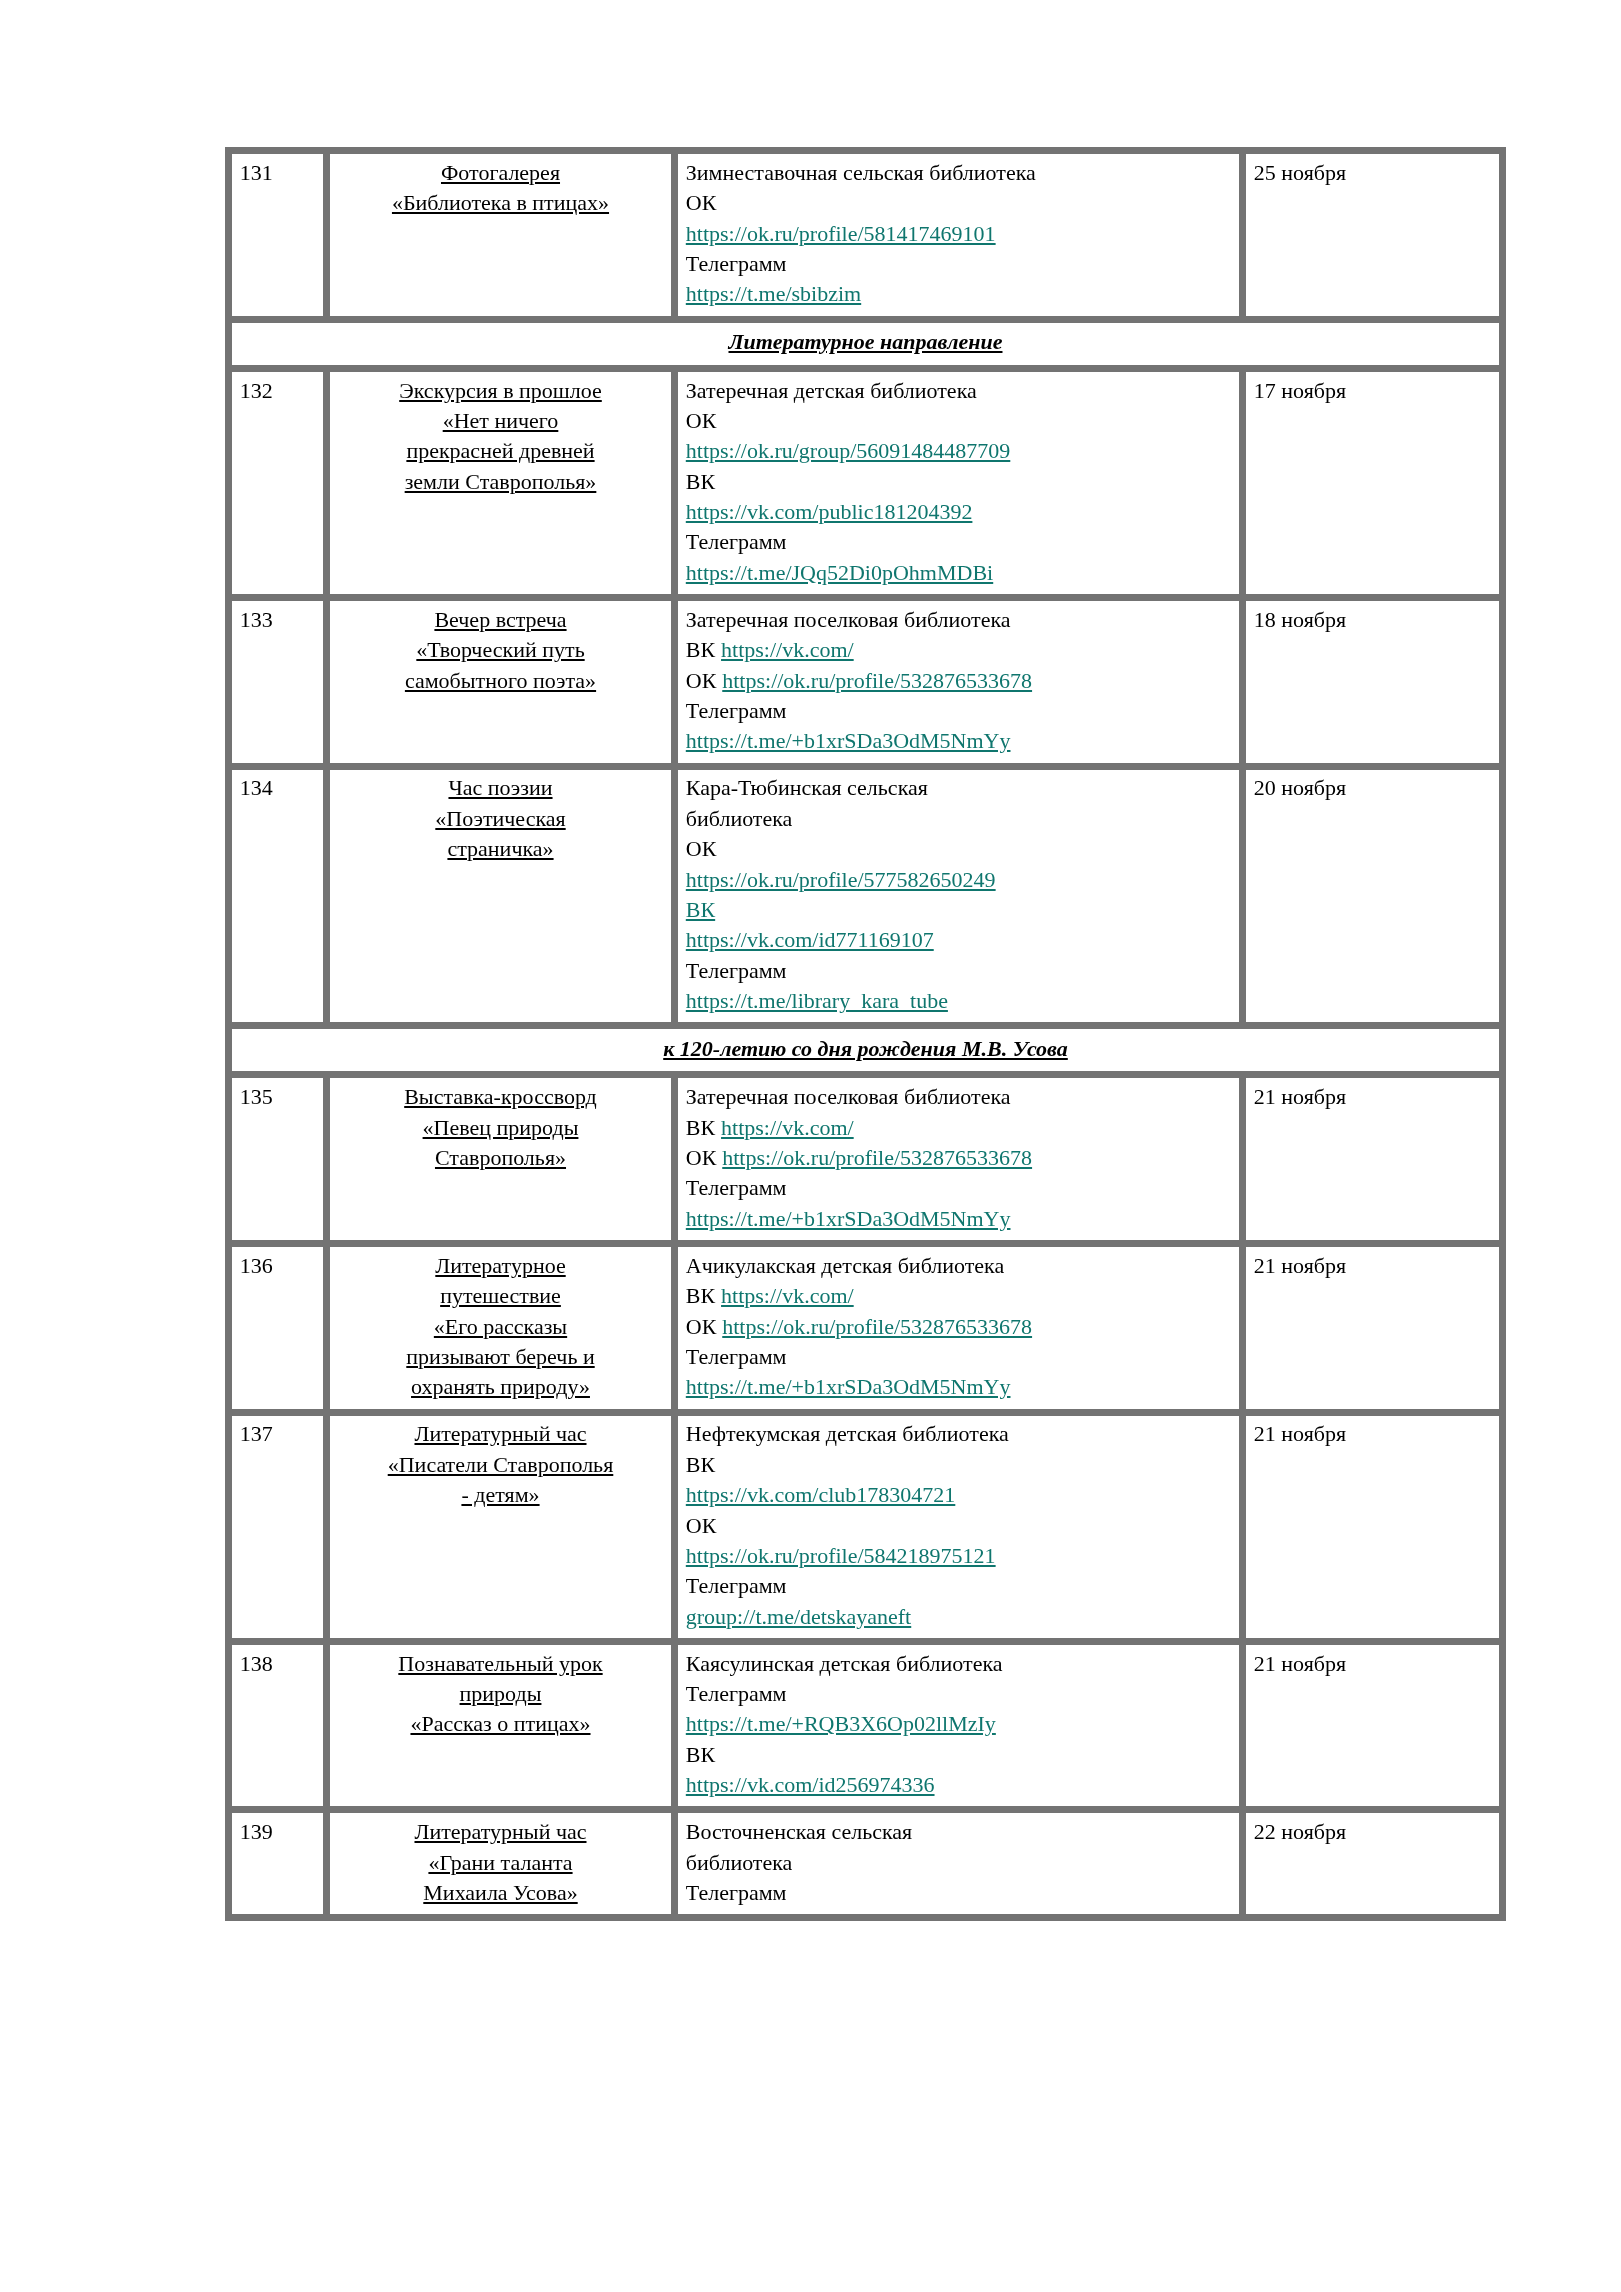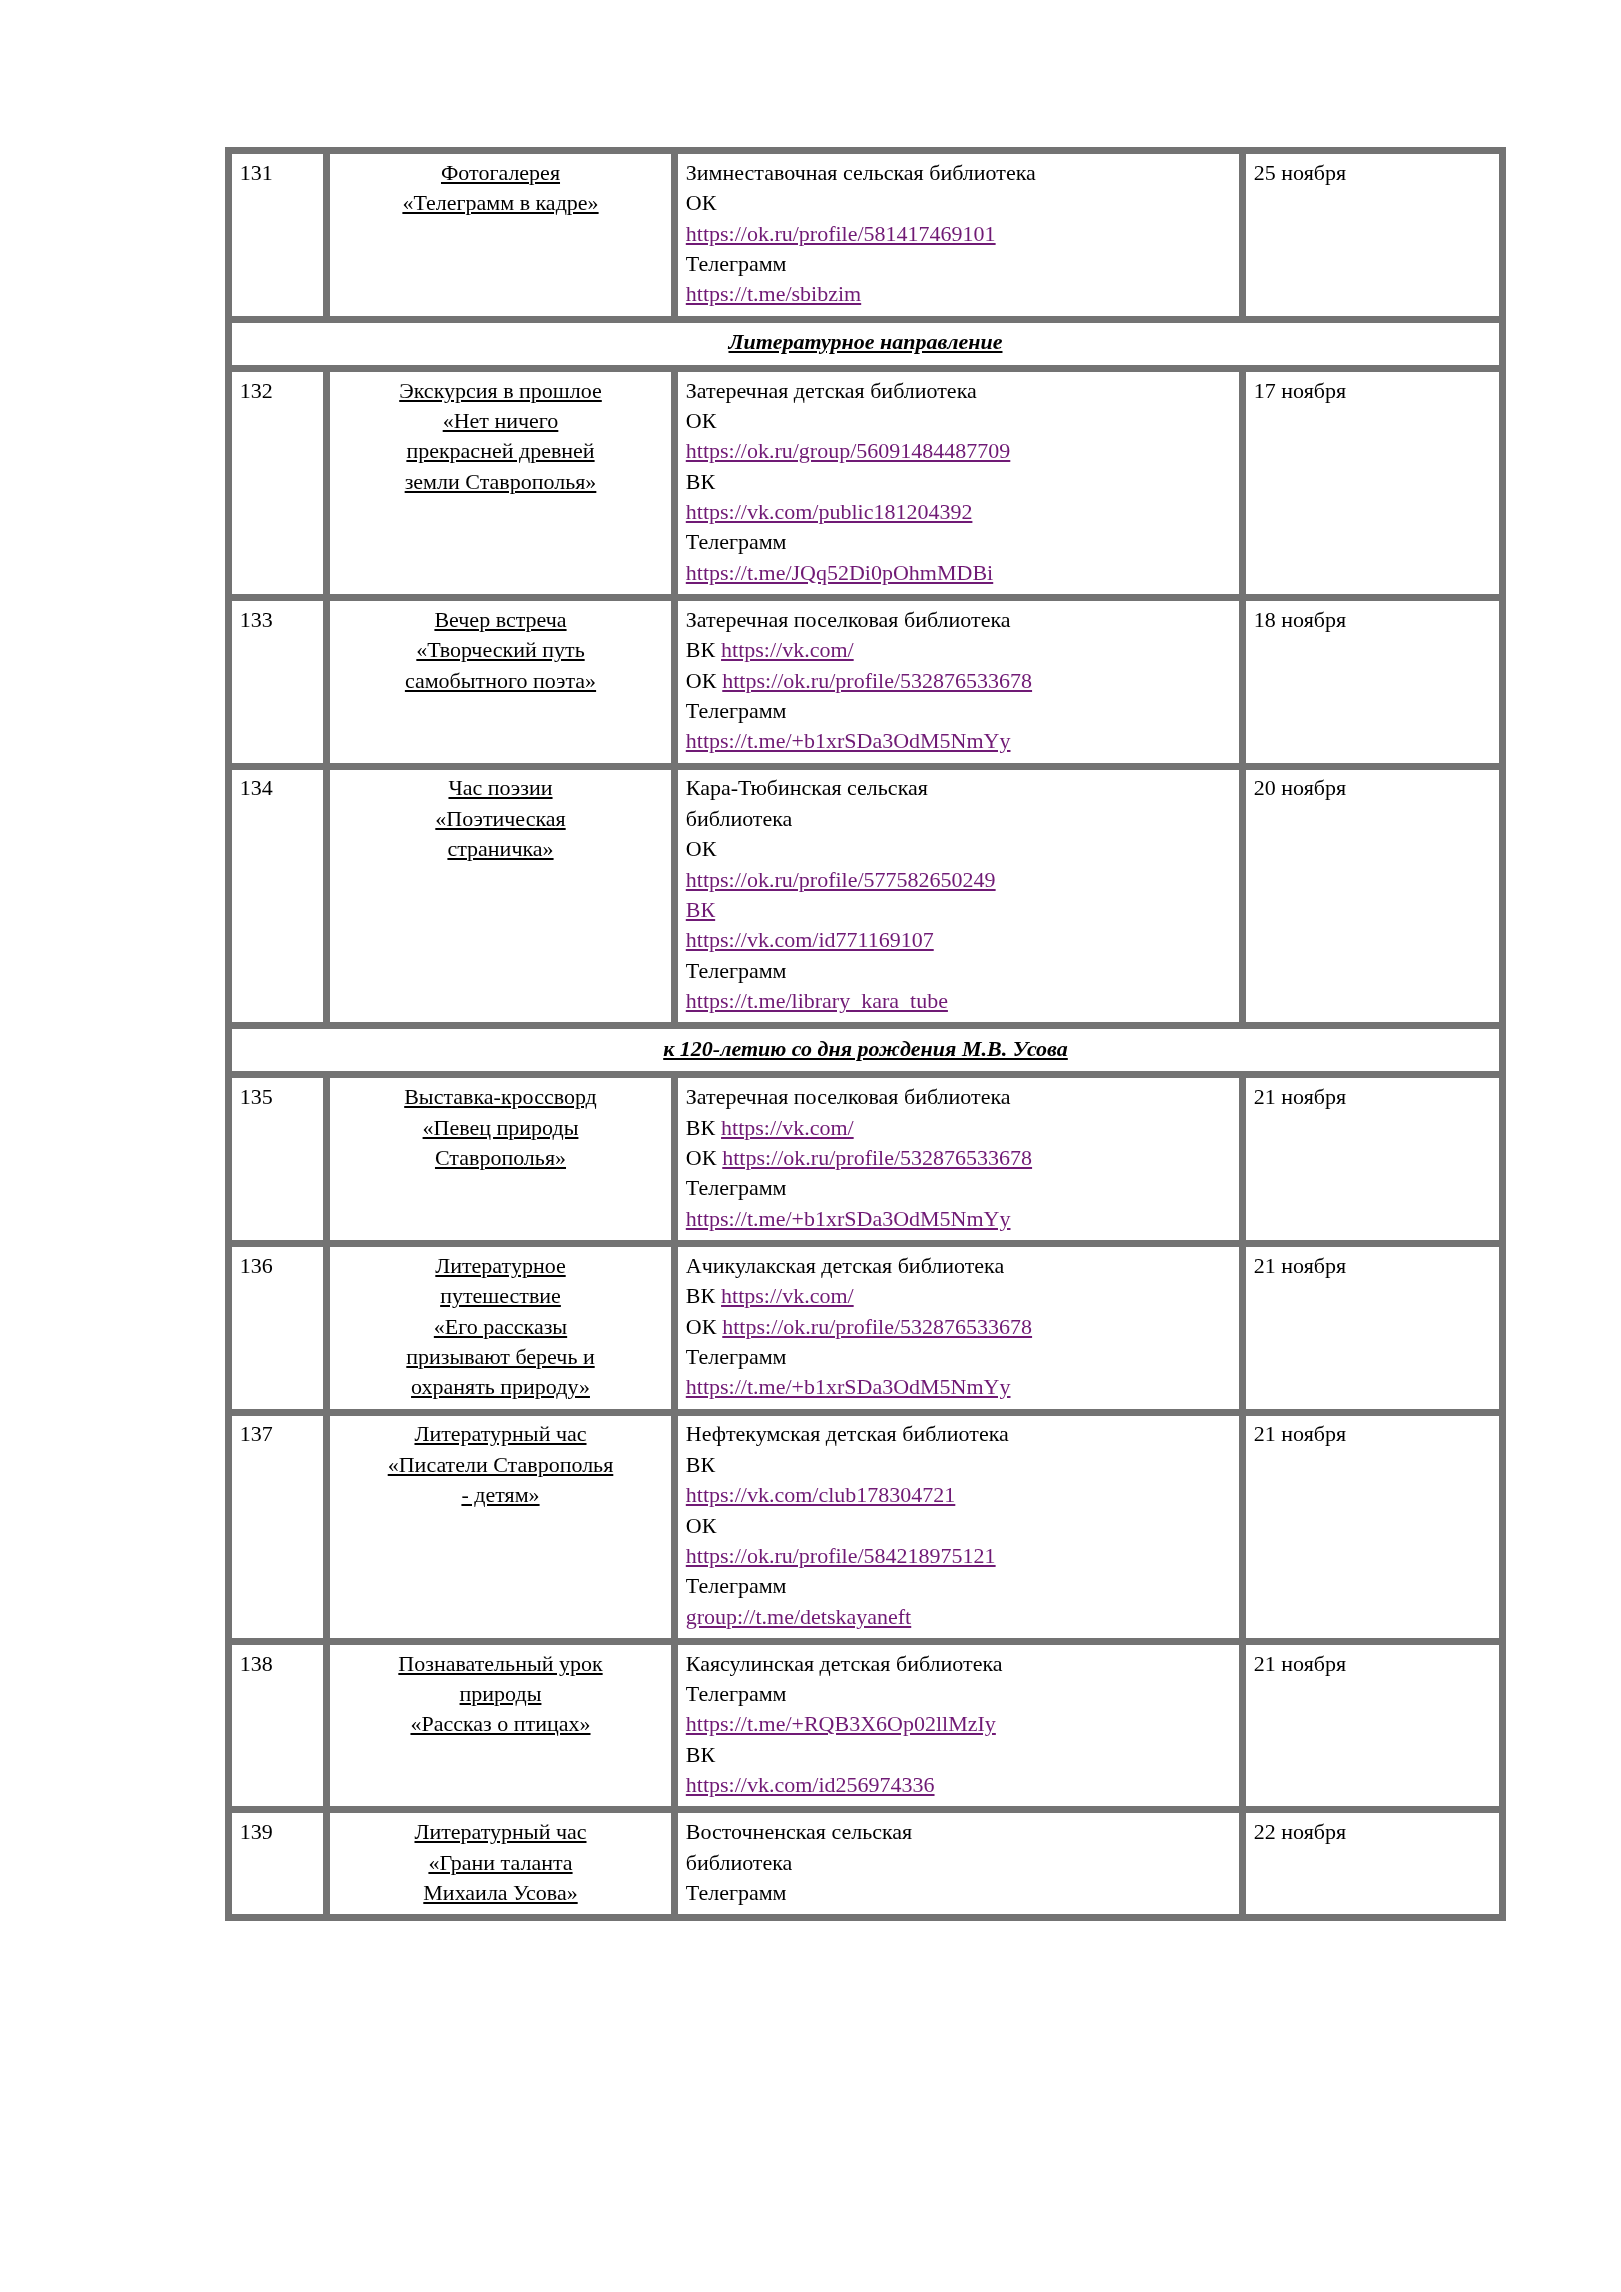--- a/index.html
+++ b/index.html
@@ -47,21 +47,21 @@
 
   tr.section td {
     text-align: center;
     font-style: italic;
     font-weight: bold;
     font-size: 22px;
     padding: 4.9px 0 6.9px 0;
     text-decoration: underline;
   }
   .link {
-    color: #701a75;
+    color: #0f766e;
     text-decoration: underline;
     word-break: break-all;
     text-align: right;
   }
   .inline-label { white-space: nowrap; }
   .line { display: block; }
   .pair { display: block; }
   .pair .lbl { margin-right: 5.9px; }
 </style>
 </head>
@@ -73,21 +73,21 @@
       <col class="c-num">
       <col class="c-title">
       <col class="c-org">
       <col class="c-date">
     </colgroup>
     <tbody id="tbody">
         <tr>
           <td class="num">131</td>
           <td class="title">
             <span class="line">Фотогалерея</span>
-            <span class="line">«Телеграмм в кадре»</span>
+            <span class="line">«Библиотека в птицах»</span>
           </td>
           <td class="org">
             <span class="line">Зимнеставочная сельская библиотека</span>
             <span class="pair"><span class="lbl inline-label">ОК</span></span>
             <span class="pair"><a class="link" href="#">https://ok.ru/profile/581417469101</a></span>
             <span class="pair"><span class="lbl inline-label">Телеграмм</span></span>
             <span class="pair"><a class="link" href="#">https://t.me/sbibzim</a></span>
           </td>
           <td class="date">25 ноября</td>
         </tr>

